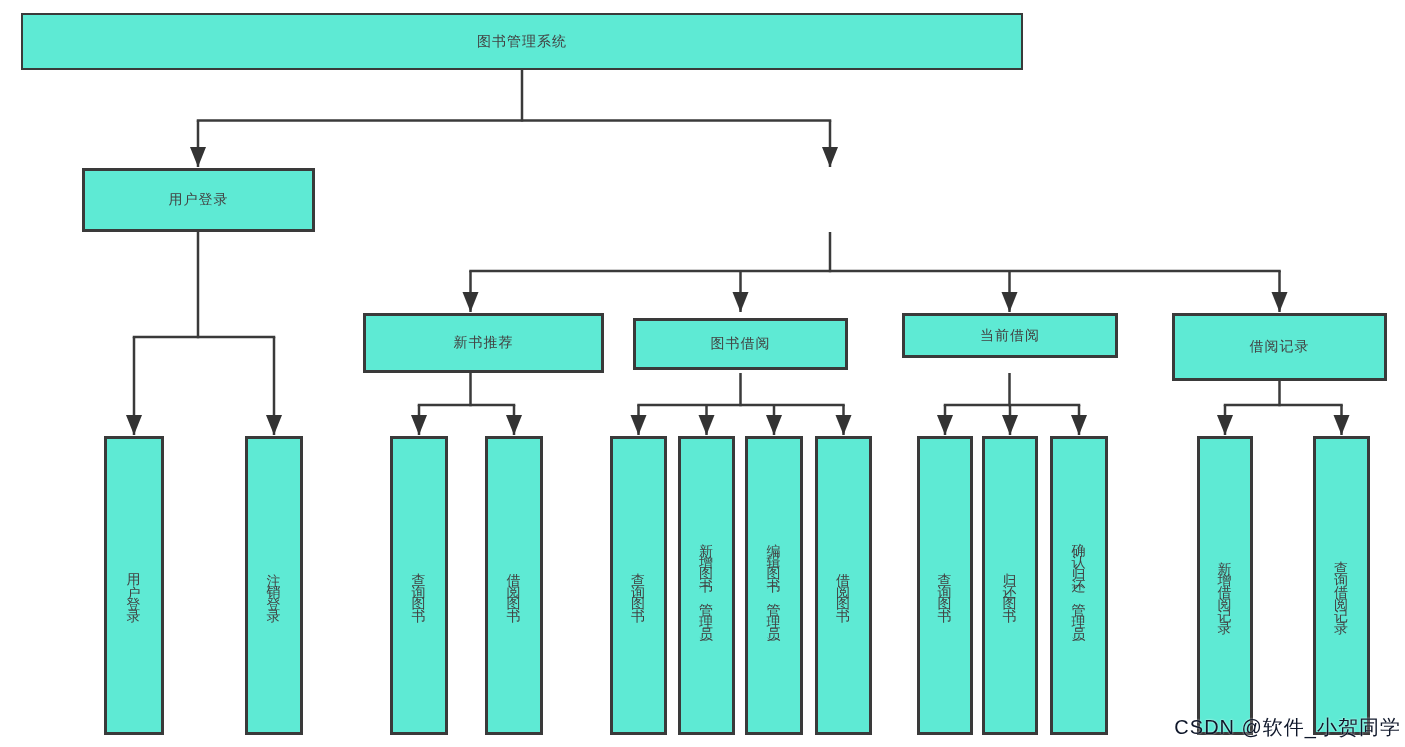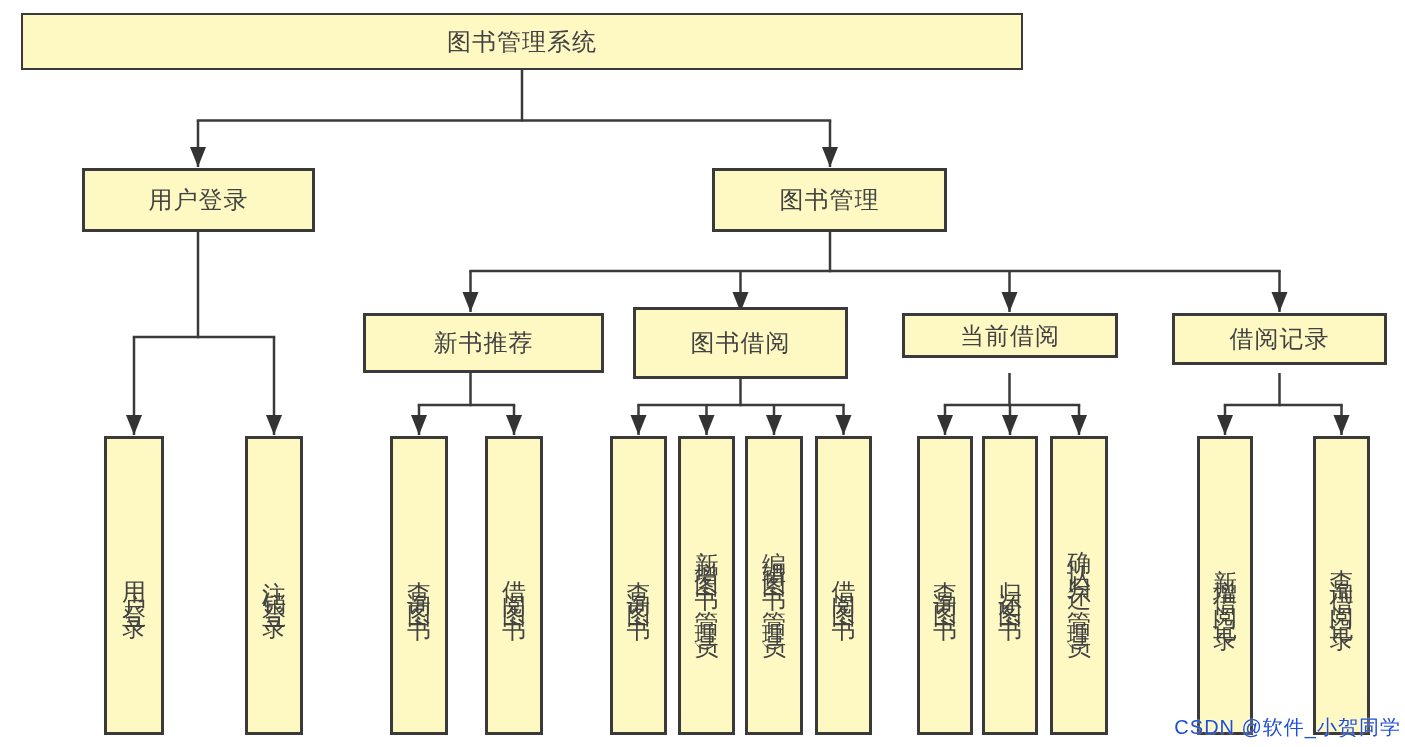--- a/index.html
+++ b/index.html
@@ -14,42 +14,42 @@
   }
   .wires {
     position: absolute;
     left: 0; top: 0;
     width: 1405px; height: 747px;
     pointer-events: none;
   }
   .box {
     position: absolute;
     border: 3px solid #3a3a3a;
-    background: #fef9c3;
+    background: #5eead4;
     display: flex;
     align-items: center;
     justify-content: center;
     color: #424242;
-    font-size: 24px;
+    font-size: 14px;
   }
   .box.root { border-width: 2.5px; }
   .box.h span { letter-spacing: 1px; white-space: nowrap; }
   .box.v .vtext {
     writing-mode: vertical-lr;
     text-orientation: mixed;
     letter-spacing: 12px;
     line-height: 1;
     white-space: nowrap;
   }
   .watermark {
     position: absolute;
     right: 4px;
     bottom: 6px;
     font-size: 20px;
-    color: #1d4ed8;
+    color: #0f172a;
     text-shadow: 0 0 2px rgba(255,255,255,0.9);
     letter-spacing: 1px;
     z-index: 5;
     white-space: nowrap;
     text-align: center;
   }
 </style>
 </head>
 <body>
 
@@ -104,34 +104,31 @@
     </g>
   </svg>
 
   <div class="box h root" style="left:21px;top:13px;width:1002px;height:57px">
     <span>图书管理系统</span>
   </div>
 
   <div class="box h" style="left:82px;top:168px;width:233px;height:64px">
     <span>用户登录</span>
   </div>
-  <div class="box h" style="left:712px;top:168px;width:235px;height:64px">
-    <span>图书管理</span>
-  </div>
 
   <div class="box h" style="left:363px;top:313px;width:241px;height:60px">
     <span>新书推荐</span>
   </div>
-  <div class="box h" style="left:633px;top:307px;width:215px;height:72px">
+  <div class="box h" style="left:633px;top:318px;width:215px;height:52px">
     <span>图书借阅</span>
   </div>
   <div class="box h" style="left:902px;top:313px;width:216px;height:45px">
     <span>当前借阅</span>
   </div>
-  <div class="box h" style="left:1172px;top:313px;width:215px;height:52px">
+  <div class="box h" style="left:1172px;top:313px;width:215px;height:68px">
     <span>借阅记录</span>
   </div>
 
   <div class="box v" style="left:104px;top:436px;width:60px;height:299px">
     <span class="vtext">用户登录</span>
   </div>
   <div class="box v" style="left:245px;top:436px;width:58px;height:299px">
     <span class="vtext">注销登录</span>
   </div>
 

